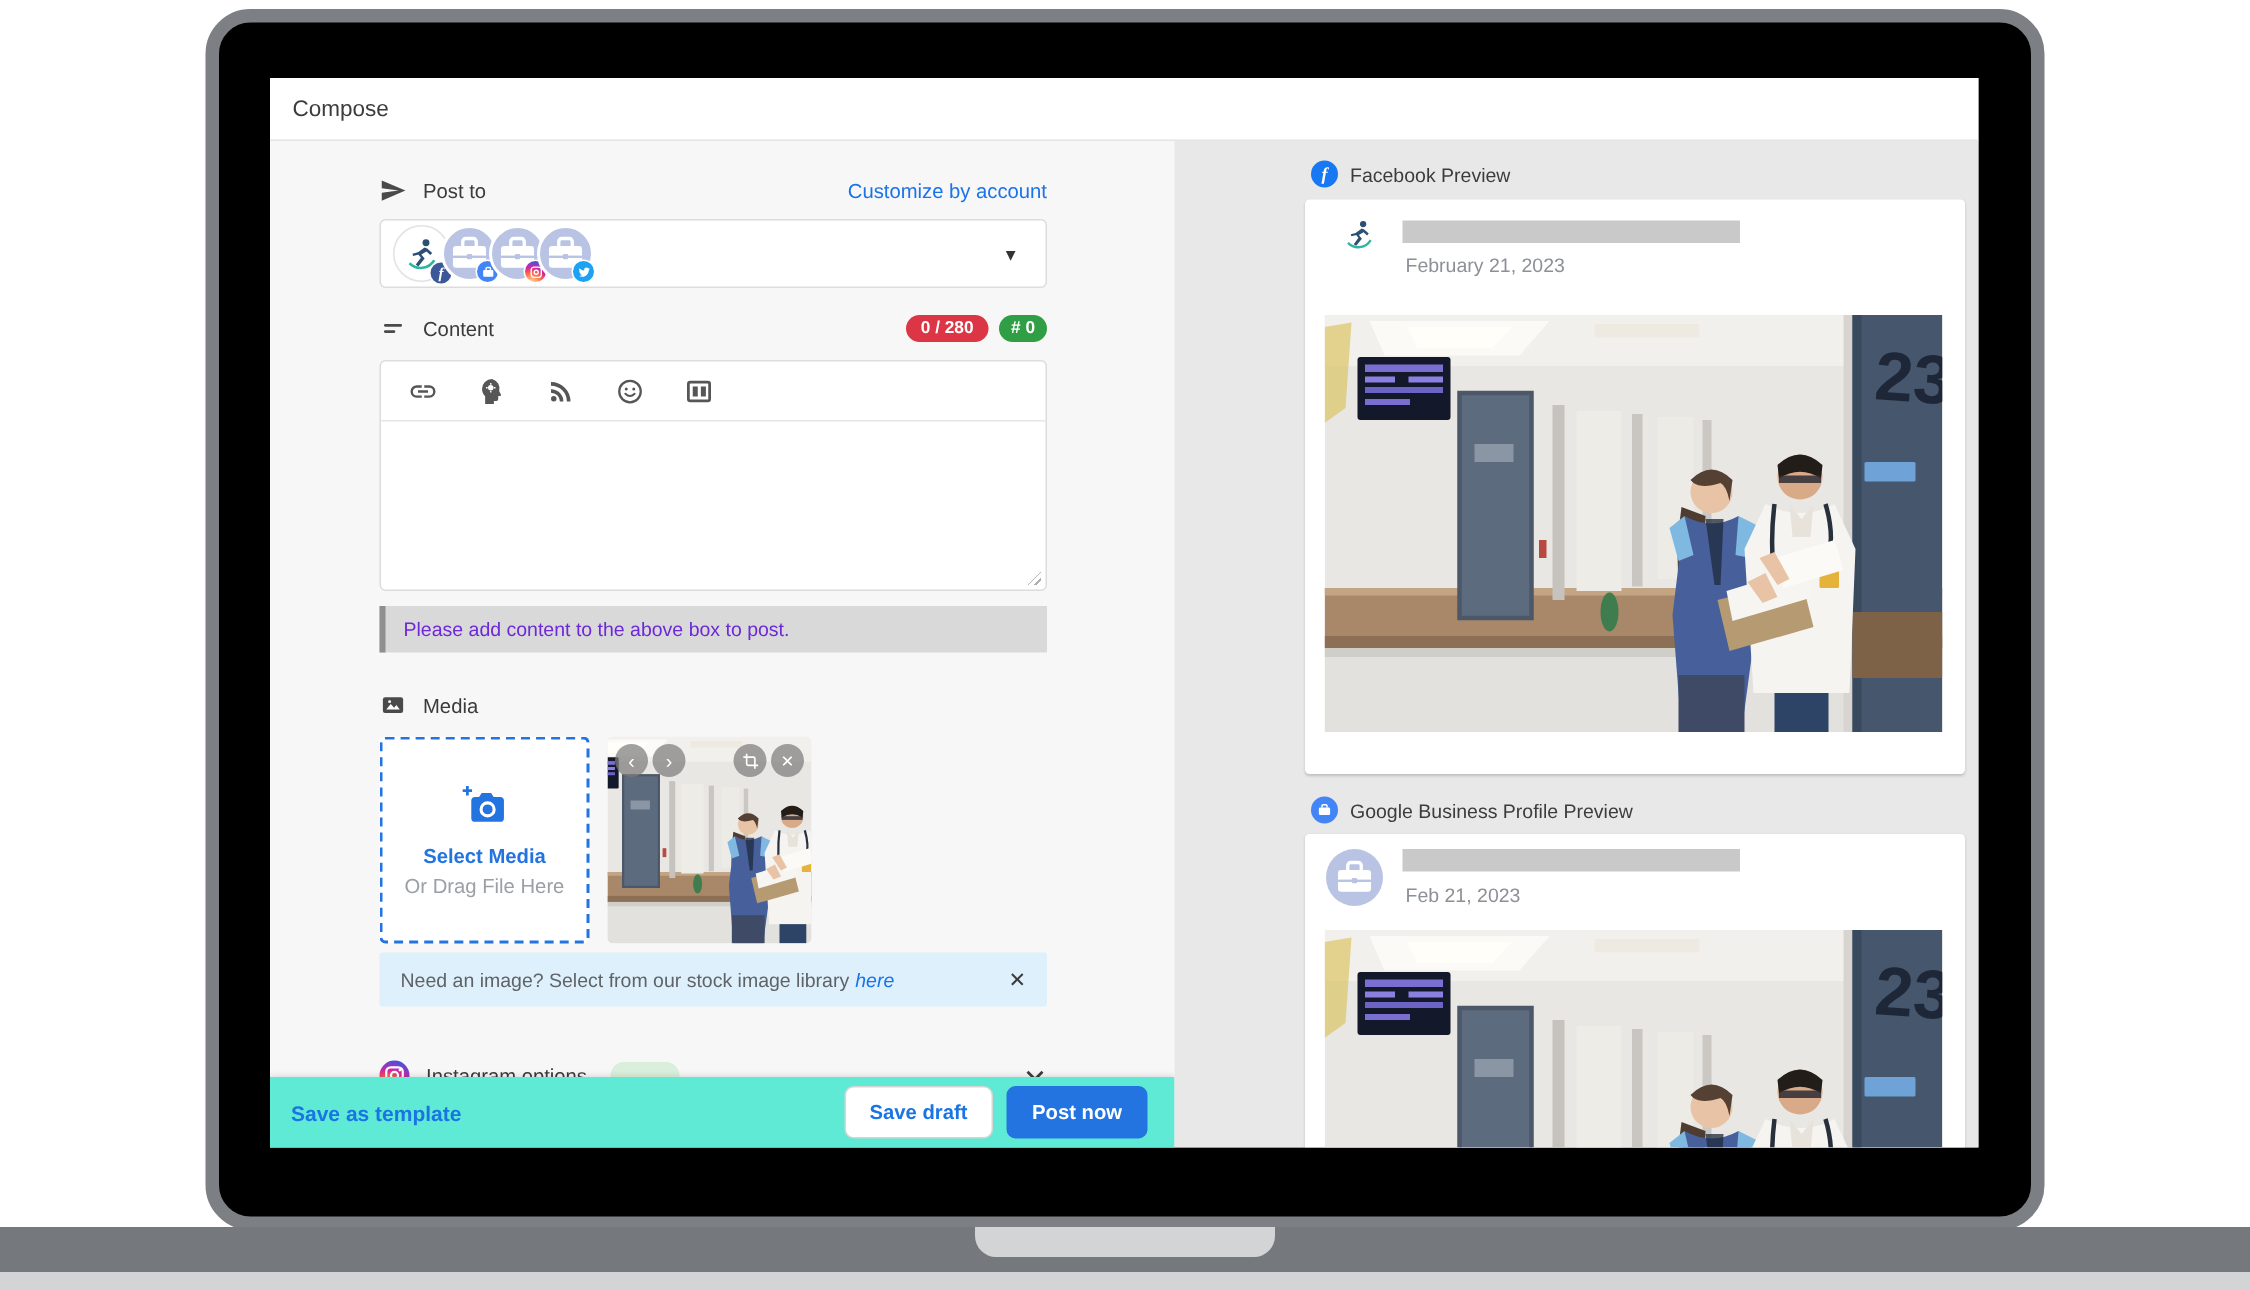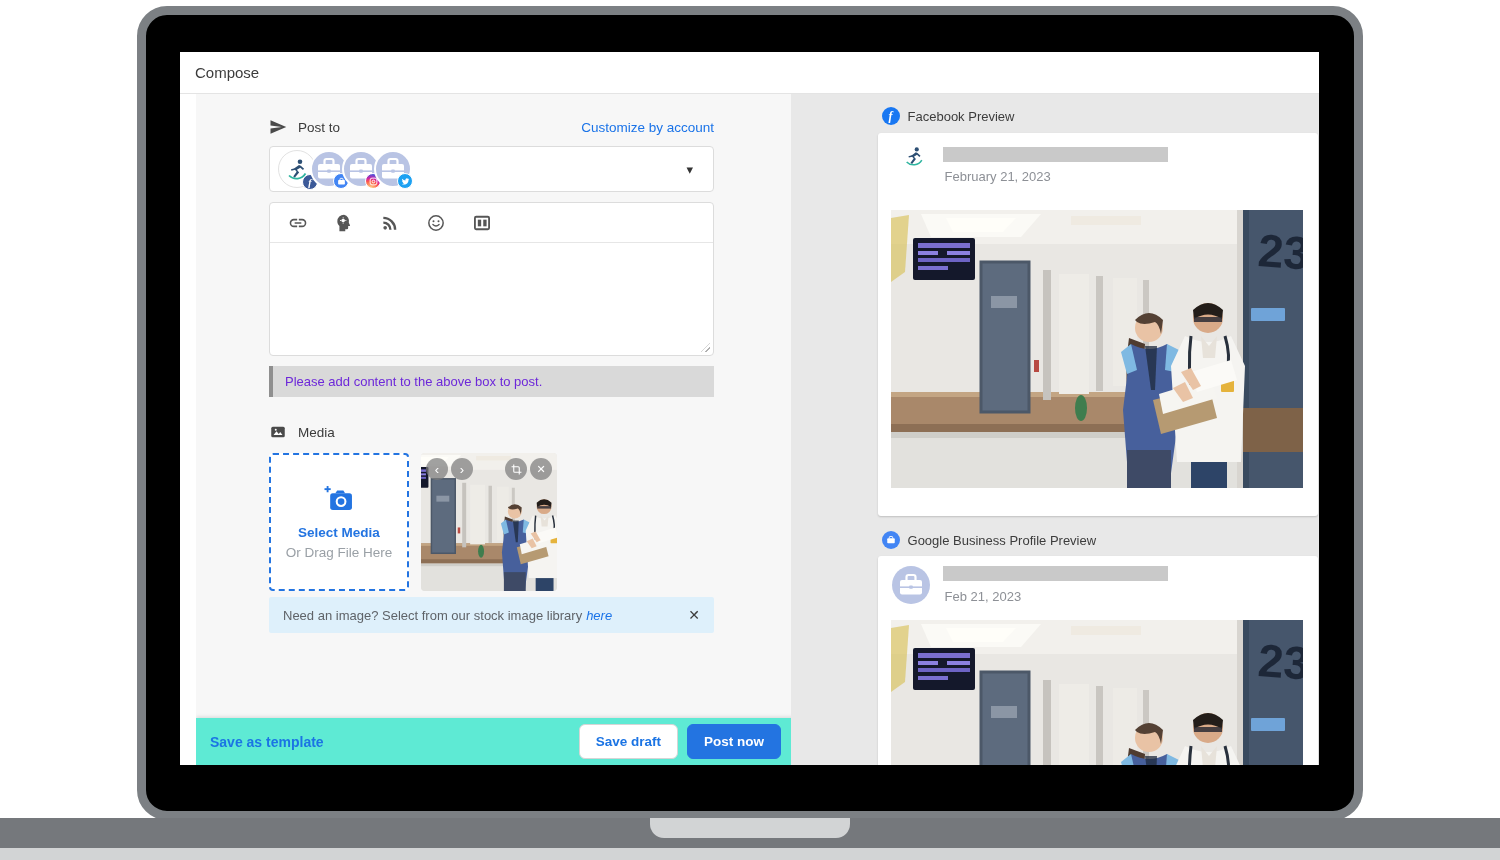--- a/index.html
+++ b/index.html
@@ -11,21 +11,21 @@
     background:#000; border:9px solid #7c8084; border-radius:30px; }
   .laptop-base { position:absolute; left:0; top:818px; width:1500px; height:30px; background:#75787c; }
   .laptop-notch { position:absolute; left:650px; top:818px; width:200px; height:20px;
     background:#d2d4d5; border-radius:0 0 14px 14px; }
   .laptop-base-bottom { position:absolute; left:0; top:848px; width:1500px; height:12px; background:#d2d4d5; }
 
   
   .app { position:absolute; left:34px; top:37px; width:1139px; height:713px; background:#fff; overflow:hidden; }
   .app-header { height:42px; background:#fff; border-bottom:1px solid #e4e4e4;
     display:flex; align-items:center; padding-left:15px; font-size:15px; color:#3c3c3c; }
-  .app-body { display:flex; height:671px;padding-left:16px; }
+  .app-body { display:flex; height:671px; }
 
   
   .compose-panel { position:relative; width:603px; height:671px; background:#f7f7f7; overflow:hidden; }
   .form-col { margin:22px 85px 0 73px; width:445px; }
   .section-row { display:flex; align-items:center; height:22px; }
   .section-row .sec-icon { width:18px; height:18px; margin-right:11px; flex:none; }
   .sec-label { font-size:13.5px; color:#3b3b3b; }
   .link-blue { color:#1a73e8; font-size:13.5px; text-decoration:none; cursor:pointer; }
   .spacer { margin-left:auto; }
 
@@ -250,20 +250,29 @@
                   </svg>
                 <span class="badge badge-tw">
                   <svg width="9" height="9" viewBox="0 0 24 24">
                       <path d="M22 5.8c-.7.3-1.5.6-2.3.7.8-.5 1.5-1.3 1.8-2.3-.8.5-1.7.8-2.6 1A4.1 4.1 0 0 0 11.8 9 11.7 11.7 0 0 1 3.4 4.7a4.1 4.1 0 0 0 1.3 5.5c-.7 0-1.3-.2-1.9-.5v.1c0 2 1.4 3.6 3.3 4-.6.2-1.2.2-1.8.1a4.1 4.1 0 0 0 3.8 2.9A8.2 8.2 0 0 1 2 18.4a11.6 11.6 0 0 0 6.3 1.8c7.5 0 11.7-6.3 11.7-11.7v-.5c.8-.6 1.5-1.3 2-2.2z" fill="#fff"></path>
                     </svg>
                 </span>
               </span>
               <span class="caret-down">▾</span>
             </div>
 
+            <div class="section-row content-head">
+              <svg class="sec-icon" viewBox="0 0 24 24">
+                  <rect x="4" y="8" width="16" height="2.4" rx="1" fill="#4a4a4a"></rect>
+                  <rect x="4" y="13.5" width="10" height="2.4" rx="1" fill="#4a4a4a"></rect>
+                </svg>
+              <span class="sec-label">Content</span>
+              <span class="pill pill-red spacer">0 / 280</span>
+              <span class="pill pill-green"># 0</span>
+            </div>
 
             <div class="editor-box">
               <div class="editor-toolbar">
                 <button class="tb-btn">
                   <svg viewBox="0 0 24 24">
                       <path d="M3.9 12c0-1.7 1.4-3.1 3.1-3.1h4V7H7a5 5 0 0 0 0 10h4v-1.9H7A3.1 3.1 0 0 1 3.9 12M8 13h8v-2H8v2m9-6h-4v1.9h4a3.1 3.1 0 0 1 0 6.2h-4V17h4a5 5 0 0 0 0-10z" fill="#565656"></path>
                     </svg>
                 </button>
                 <button class="tb-btn">
                   <svg viewBox="0 0 24 24">
@@ -344,20 +353,34 @@
                 <button class="thumb-btn tb-close">✕</button>
               </div>
             </div>
 
             <div class="stock-banner">
               <span>Need an image? Select from our stock image library</span>
               <a class="link-blue here-link">here</a>
               <button class="banner-close">✕</button>
             </div>
 
+            <div class="ig-row">
+              <span class="ig-circle">
+                <svg width="20" height="20" viewBox="0 0 20 20">
+                    <rect x="4.5" y="4.5" width="11" height="11" rx="3" fill="none" stroke="#fff" stroke-width="1.5"></rect>
+                    <circle cx="10" cy="10" r="2.4" fill="none" stroke="#fff" stroke-width="1.5"></circle>
+                    <circle cx="13.6" cy="6.4" r="0.9" fill="#fff"></circle>
+                  </svg>
+              </span>
+              <span class="ig-label">Instagram options</span>
+              <span class="green-pill"></span>
+              <svg class="spacer" width="16" height="16" viewBox="0 0 16 16">
+                  <path d="M3 5.5l5 5 5-5" fill="none" stroke="#3c3c3c" stroke-width="1.8"></path>
+                </svg>
+            </div>
           </div>
 
           <div class="compose-footer">
             <a class="tpl-link">Save as template</a>
             <span class="spacer"></span>
             <button class="btn btn-draft">Save draft</button>
             <button class="btn btn-post">Post now</button>
           </div>
         </div>
 

